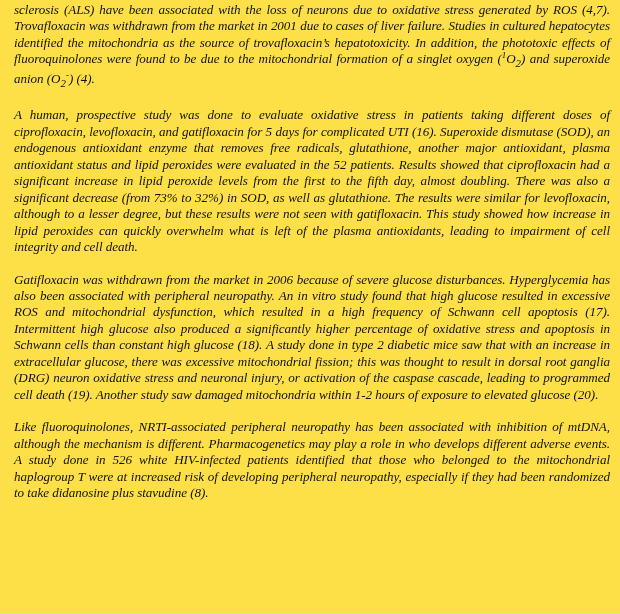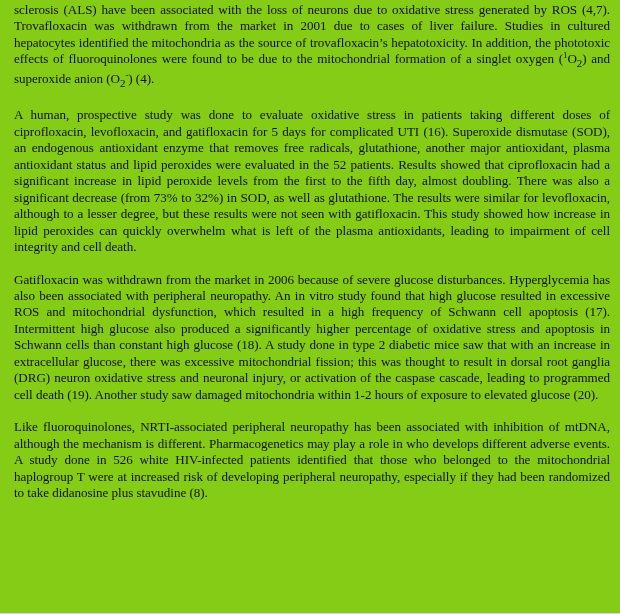--- a/index.html
+++ b/index.html
@@ -12,21 +12,22 @@
     height: 614px;
     font-family: "Liberation Serif", serif;
     color: #000000;
     overflow: hidden;
   }
   .page {
     position: relative;
     width: 620px;
     height: 614px;
     box-sizing: border-box;
-    background: #84cc16;
+    background: #fde047;
+    font-style: italic;
   }
   .text-column {
     position: absolute;
     left: 14px;
     top: 2px;
     width: 596px;
   }
   p.para {
     margin: 0 0 16px 0;
     font-size: 13.1px;

